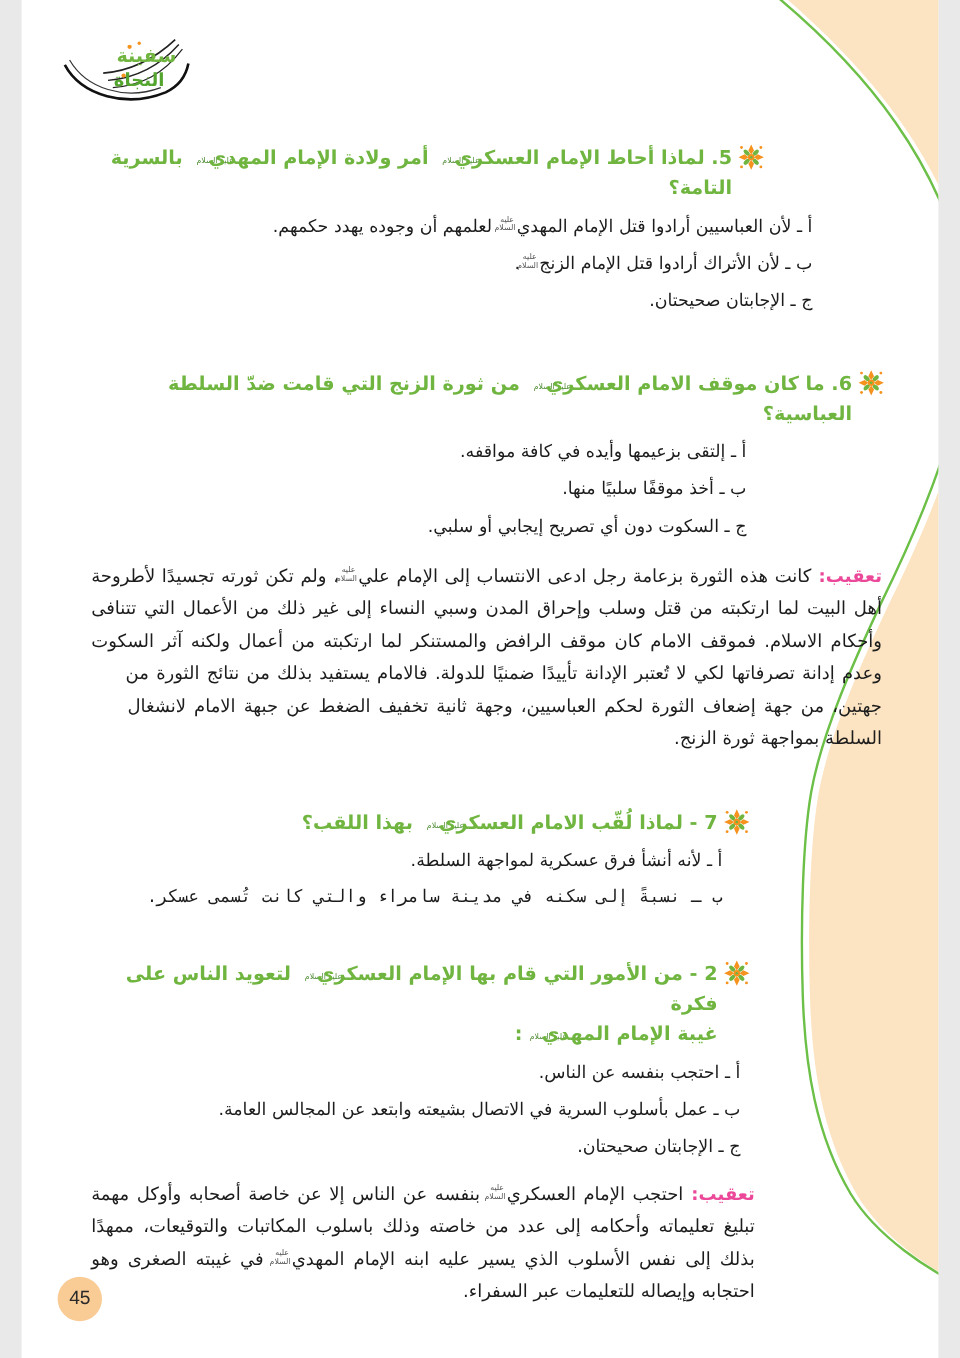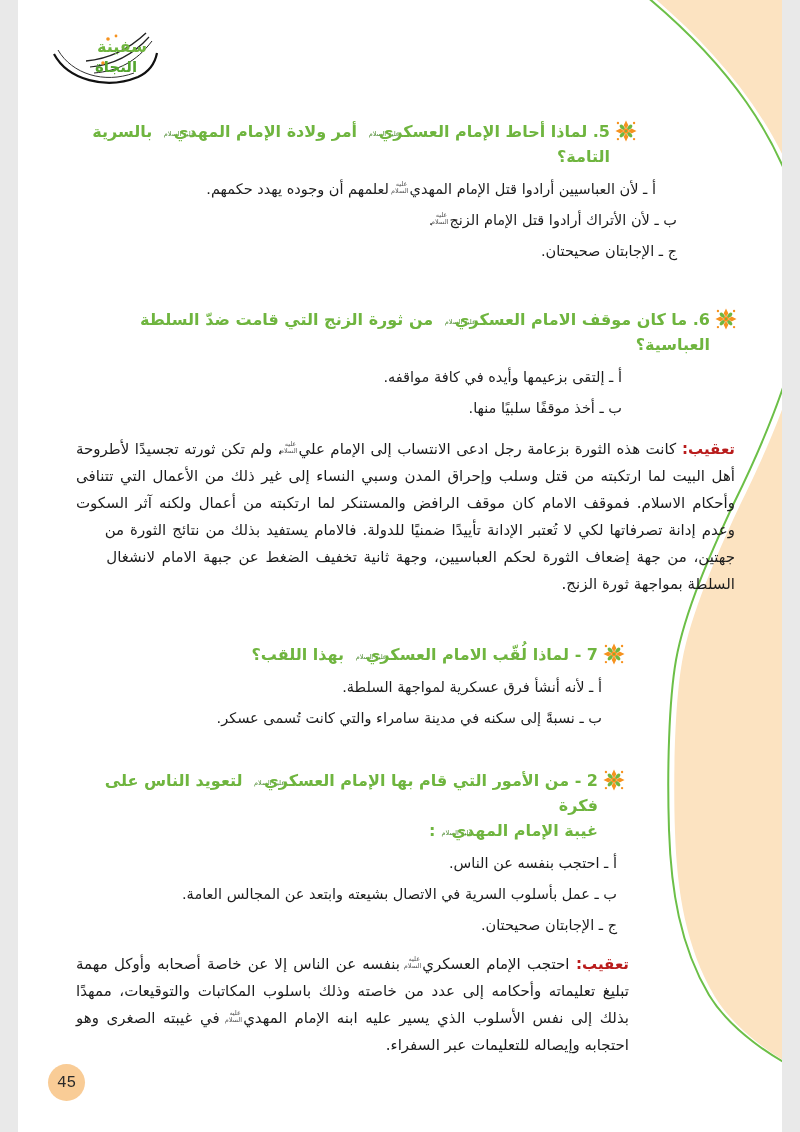--- a/index.html
+++ b/index.html
@@ -23,33 +23,33 @@
     margin-bottom:5px;
   }
   .q-header .flower{display:inline-block;width:22px;height:22px;vertical-align:-5px;margin-left:5px;}
   .q-option{
     font-size:14.5px;line-height:31px;color:#1c1c1c;
   }
   .taqib{
     font-size:15px;line-height:27px;text-align:justify;
     white-space:normal;color:#1c1c1c;
   }
-  .taqib .label{color:#b91c1c;font-weight:bold;}
+  .taqib .label{color:#ec4899;font-weight:bold;}
   .hon{
     display:inline-block;width:14px;font-size:6.5px;line-height:1.05;
     text-align:center;vertical-align:1px;margin:0 1px;color:#555;
     font-weight:normal;white-space:normal;
   }
   .q-header .hon{color:#4e8c33;}
   .blob-dodge{float:left;width:52px;height:195px;
     shape-outside:polygon(0 100%, 0 42%, 55% 55%, 65% 100%);}
   #page-number{
     position:absolute;left:30px;top:1064px;width:37px;height:37px;
     border-radius:50%;background:#f9cc96;color:#2a2a2a;
-    font-family:Liberation Mono, monospace;font-size:16px;
+    font-family:Liberation Sans, sans-serif;font-size:16px;
     display:flex;align-items:center;justify-content:center;
   }
 </style>
 </head>
 <body>
 
 <div id="page">
 
   <svg id="blob-svg" viewBox="0 0 800 1132" aria-hidden="true">
     <path fill="#fce3c1" d="M 634,-4 C 706,58 776,138 795,248 C 803,332 752,444 722,505
@@ -88,21 +88,21 @@
       <polygon points="23.5,12 18,9.4 14.5,12 18,14.6" fill="#f6921e"></polygon>
       <circle cx="3.2" cy="3.2" r="1.3" fill="#f6921e"></circle>
       <circle cx="20.8" cy="3.2" r="1.3" fill="#f6921e"></circle>
       <circle cx="3.2" cy="20.8" r="1.3" fill="#f6921e"></circle>
       <circle cx="20.8" cy="20.8" r="1.3" fill="#f6921e"></circle>
       <circle cx="12" cy="12" r="3" fill="#f6921e"></circle>
       <circle cx="12" cy="12" r="1.2" fill="#6fb53f"></circle>
     </g>
   </svg>
 </span><span>5. لماذا أحاط الإمام العسكري</span><span class="hon">عليه السلام</span><span> أمر ولادة الإمام المهدي</span><span class="hon">عليه السلام</span><span> بالسرية التامة؟</span></div>
-        <div class="q-option" style="margin-right: 81px;"><span>أ ـ لأن العباسيين أرادوا قتل الإمام المهدي</span><span class="hon">عليه السلام</span><span> لعلمهم أن وجوده يهدد حكمهم.</span></div>
+        <div class="q-option" style="margin-right: 60px;"><span>أ ـ لأن العباسيين أرادوا قتل الإمام المهدي</span><span class="hon">عليه السلام</span><span> لعلمهم أن وجوده يهدد حكمهم.</span></div>
         <div class="q-option" style="margin-right: 60px;"><span>ب ـ لأن الأتراك أرادوا قتل الإمام الزنج</span><span class="hon">عليه السلام</span><span>.</span></div>
         <div class="q-option" style="margin-right: 60px;"><span>ج ـ الإجابتان صحيحتان.</span></div>
       </div>
       <div class="q-block" style="margin-top: 16px;">
         <div class="q-header" style="margin-right: 0px;"><span class="flower">
   <svg viewBox="0 0 24 24" width="22" height="22" aria-hidden="true">
     <g>
       <ellipse cx="12" cy="6.2" rx="1.9" ry="3.4" transform="rotate(45 12 12)" fill="#6fb53f"></ellipse>
       <ellipse cx="12" cy="17.8" rx="1.9" ry="3.4" transform="rotate(45 12 12)" fill="#6fb53f"></ellipse>
       <ellipse cx="6.2" cy="12" rx="3.4" ry="1.9" transform="rotate(45 12 12)" fill="#6fb53f"></ellipse>
@@ -116,20 +116,21 @@
       <circle cx="3.2" cy="20.8" r="1.3" fill="#f6921e"></circle>
       <circle cx="20.8" cy="20.8" r="1.3" fill="#f6921e"></circle>
       <circle cx="12" cy="12" r="3" fill="#f6921e"></circle>
       <circle cx="12" cy="12" r="1.2" fill="#6fb53f"></circle>
     </g>
   </svg>
 </span><span>6. ما كان موقف الامام العسكري</span><span class="hon">عليه السلام</span><span> من ثورة الزنج التي قامت ضدّ السلطة
 العباسية؟</span></div>
         <div class="q-option" style="margin-right: 115px;"><span>أ ـ إلتقى بزعيمها وأيده في كافة مواقفه.</span></div>
         <div class="q-option" style="margin-right: 115px;"><span>ب ـ أخذ موقفًا سلبيًا منها.</span></div>
+        <div class="q-option" style="margin-right: 115px;"><span>ج ـ السكوت دون أي تصريح إيجابي أو سلبي.</span></div>
       </div>
       <div class="taqib" style="margin-right: 2px; margin-top: 12px;"><div class="blob-dodge"></div><span class="label">تعقيب: </span><span>كانت هذه الثورة بزعامة رجل ادعى الانتساب إلى الإمام علي</span><span class="hon">عليه السلام</span><span>، ولم تكن ثورته تجسيدًا لأطروحة أهل البيت لما ارتكبته من قتل وسلب وإحراق المدن وسبي النساء إلى غير ذلك من الأعمال التي تتنافى وأحكام الاسلام. فموقف الامام كان موقف الرافض والمستنكر لما ارتكبته من أعمال ولكنه آثر السكوت وعدم إدانة تصرفاتها لكي لا تُعتبر الإدانة تأييدًا ضمنيًا للدولة. فالامام يستفيد بذلك من نتائج الثورة من جهتين، من جهة إضعاف الثورة لحكم العباسيين، وجهة ثانية تخفيف الضغط عن جبهة الامام لانشغال السلطة بمواجهة ثورة الزنج.</span></div>
       <div class="q-block" style="margin-top: 20px;">
         <div class="q-header" style="margin-right: 112px;"><span class="flower">
   <svg viewBox="0 0 24 24" width="22" height="22" aria-hidden="true">
     <g>
       <ellipse cx="12" cy="6.2" rx="1.9" ry="3.4" transform="rotate(45 12 12)" fill="#6fb53f"></ellipse>
       <ellipse cx="12" cy="17.8" rx="1.9" ry="3.4" transform="rotate(45 12 12)" fill="#6fb53f"></ellipse>
       <ellipse cx="6.2" cy="12" rx="3.4" ry="1.9" transform="rotate(45 12 12)" fill="#6fb53f"></ellipse>
       <ellipse cx="17.8" cy="12" rx="3.4" ry="1.9" transform="rotate(45 12 12)" fill="#6fb53f"></ellipse>
@@ -140,21 +141,21 @@
       <circle cx="3.2" cy="3.2" r="1.3" fill="#f6921e"></circle>
       <circle cx="20.8" cy="3.2" r="1.3" fill="#f6921e"></circle>
       <circle cx="3.2" cy="20.8" r="1.3" fill="#f6921e"></circle>
       <circle cx="20.8" cy="20.8" r="1.3" fill="#f6921e"></circle>
       <circle cx="12" cy="12" r="3" fill="#f6921e"></circle>
       <circle cx="12" cy="12" r="1.2" fill="#6fb53f"></circle>
     </g>
   </svg>
 </span><span>7 - لماذا لُقّب الامام العسكري</span><span class="hon">عليه السلام</span><span> بهذا اللقب؟</span></div>
         <div class="q-option" style="margin-right: 135px;"><span>أ ـ لأنه أنشأ فرق عسكرية لمواجهة السلطة.</span></div>
-        <div class="q-option" style="margin-right: 135px;"><span>ب ـ نسبةً إلى سكنه في مدينة سامراء والتي كانت تُسمى عسكر.</span></div>
+        <div class="q-option" style="margin-right: 135px; font-family: Liberation Mono, monospace;"><span>ب ـ نسبةً إلى سكنه في مدينة سامراء والتي كانت تُسمى عسكر.</span></div>
       </div>
       <div class="q-block" style="margin-top: 10px;">
         <div class="q-header" style="margin-right: 112px;"><span class="flower">
   <svg viewBox="0 0 24 24" width="22" height="22" aria-hidden="true">
     <g>
       <ellipse cx="12" cy="6.2" rx="1.9" ry="3.4" transform="rotate(45 12 12)" fill="#6fb53f"></ellipse>
       <ellipse cx="12" cy="17.8" rx="1.9" ry="3.4" transform="rotate(45 12 12)" fill="#6fb53f"></ellipse>
       <ellipse cx="6.2" cy="12" rx="3.4" ry="1.9" transform="rotate(45 12 12)" fill="#6fb53f"></ellipse>
       <ellipse cx="17.8" cy="12" rx="3.4" ry="1.9" transform="rotate(45 12 12)" fill="#6fb53f"></ellipse>
       <polygon points="12,0.5 14.6,6 12,9.5 9.4,6" fill="#f6921e"></polygon>

